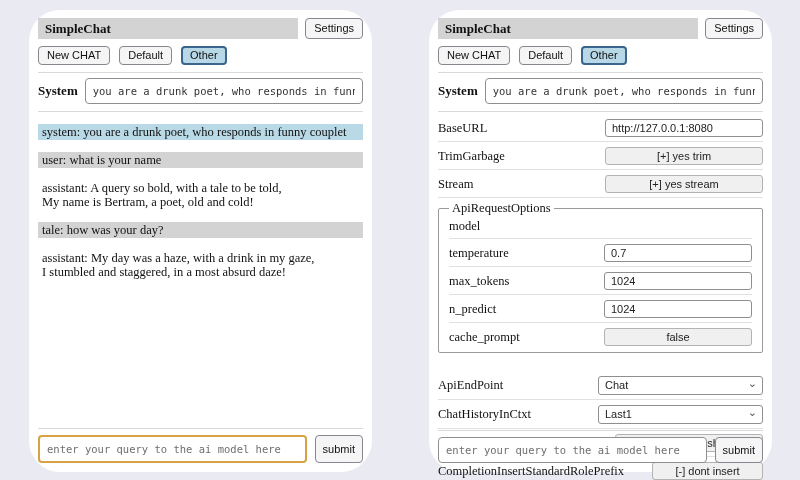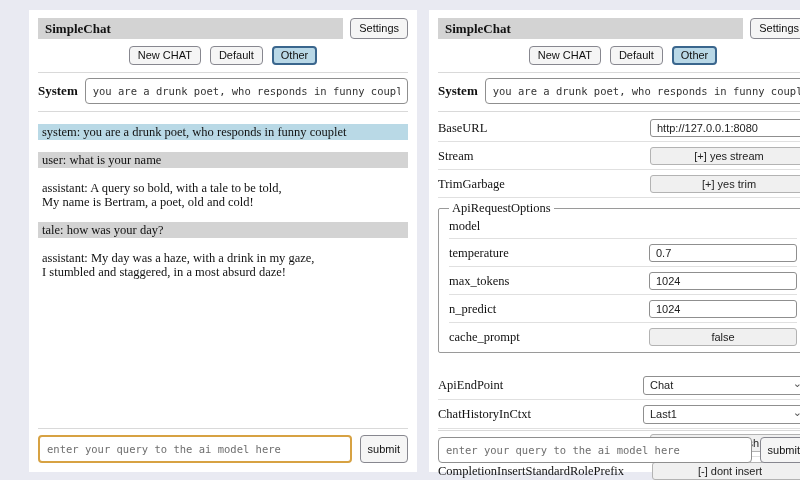--- a/index.html
+++ b/index.html
@@ -4,38 +4,38 @@
 <style>
   * { box-sizing: border-box; }
   html,body { margin:0; padding:0; }
   body {
     width:800px; height:480px; overflow:hidden;
     background:#e9eaf2;
     font-family:"Liberation Serif", serif;
     color:#111;
   }
   .panel {
-    position:absolute; top:10px; width:388px; height:462px;
-    background:#ffffff; padding:6px 9px;
+    position:absolute; top:10px; width:343px; height:462px;
+    background:#ffffff; padding:6px 9px;border-radius:31px;
   }
   #panel-left  { left:29px; }
   #panel-right { left:429px; }
 
   
   .titlebar { display:flex; gap:7px; align-items:stretch; margin:2px 0 7px; }
   .apptitle {
     flex:1; background:#d3d3d3; font-weight:bold; font-size:13px;
     padding:3px 7px; line-height:15px;
   }
   .btn {
     font-family:"Liberation Sans", sans-serif; font-size:11px; color:#111;
     background:#f5f5f5; border:1px solid #87878f; border-radius:4px;
     padding:2px 8px; cursor:pointer; line-height:13px;
   }
-  .session-row { display:flex; gap:9px; margin:2px 0 7px;justify-content:center; }
+  .session-row { display:flex; gap:9px; margin:2px 0 7px; }
   .btn.active {
     background:#b9d8e7; border:2px solid #3a668d; padding:1px 7px;
   }
   hr.div { border:none; border-top:1px solid #d9d9d9; margin:5px 0; }
 
   
   .sysrow { display:flex; align-items:center; gap:7px; margin:5px 0 7px; }
   .sysrow .syslabel { font-size:13px;font-weight:bold; }
   .mono-input {
     font-family:"DejaVu Sans Mono", monospace; font-size:10.5px; color:#333;
@@ -160,27 +160,27 @@
 
   <hr class="div">
 
   <div class="srow">
     <span class="slabel">BaseURL</span>
     <input class="ctrl" type="text" value="http://127.0.0.1:8080" style="">
   </div>
 
 
   <div class="srow">
+    <span class="slabel">TrimGarbage</span>
+    <button class="ctrl">[+] yes trim</button>
+  </div>
+
+  <div class="srow">
     <span class="slabel">Stream</span>
     <button class="ctrl">[+] yes stream</button>
-  </div>
-
-  <div class="srow">
-    <span class="slabel">TrimGarbage</span>
-    <button class="ctrl">[+] yes trim</button>
   </div>
 
   <fieldset class="aro">
     <legend>ApiRequestOptions</legend>
 
     <div class="srow">
       <span class="slabel">model</span>
     </div>
 
     <div class="srow">

